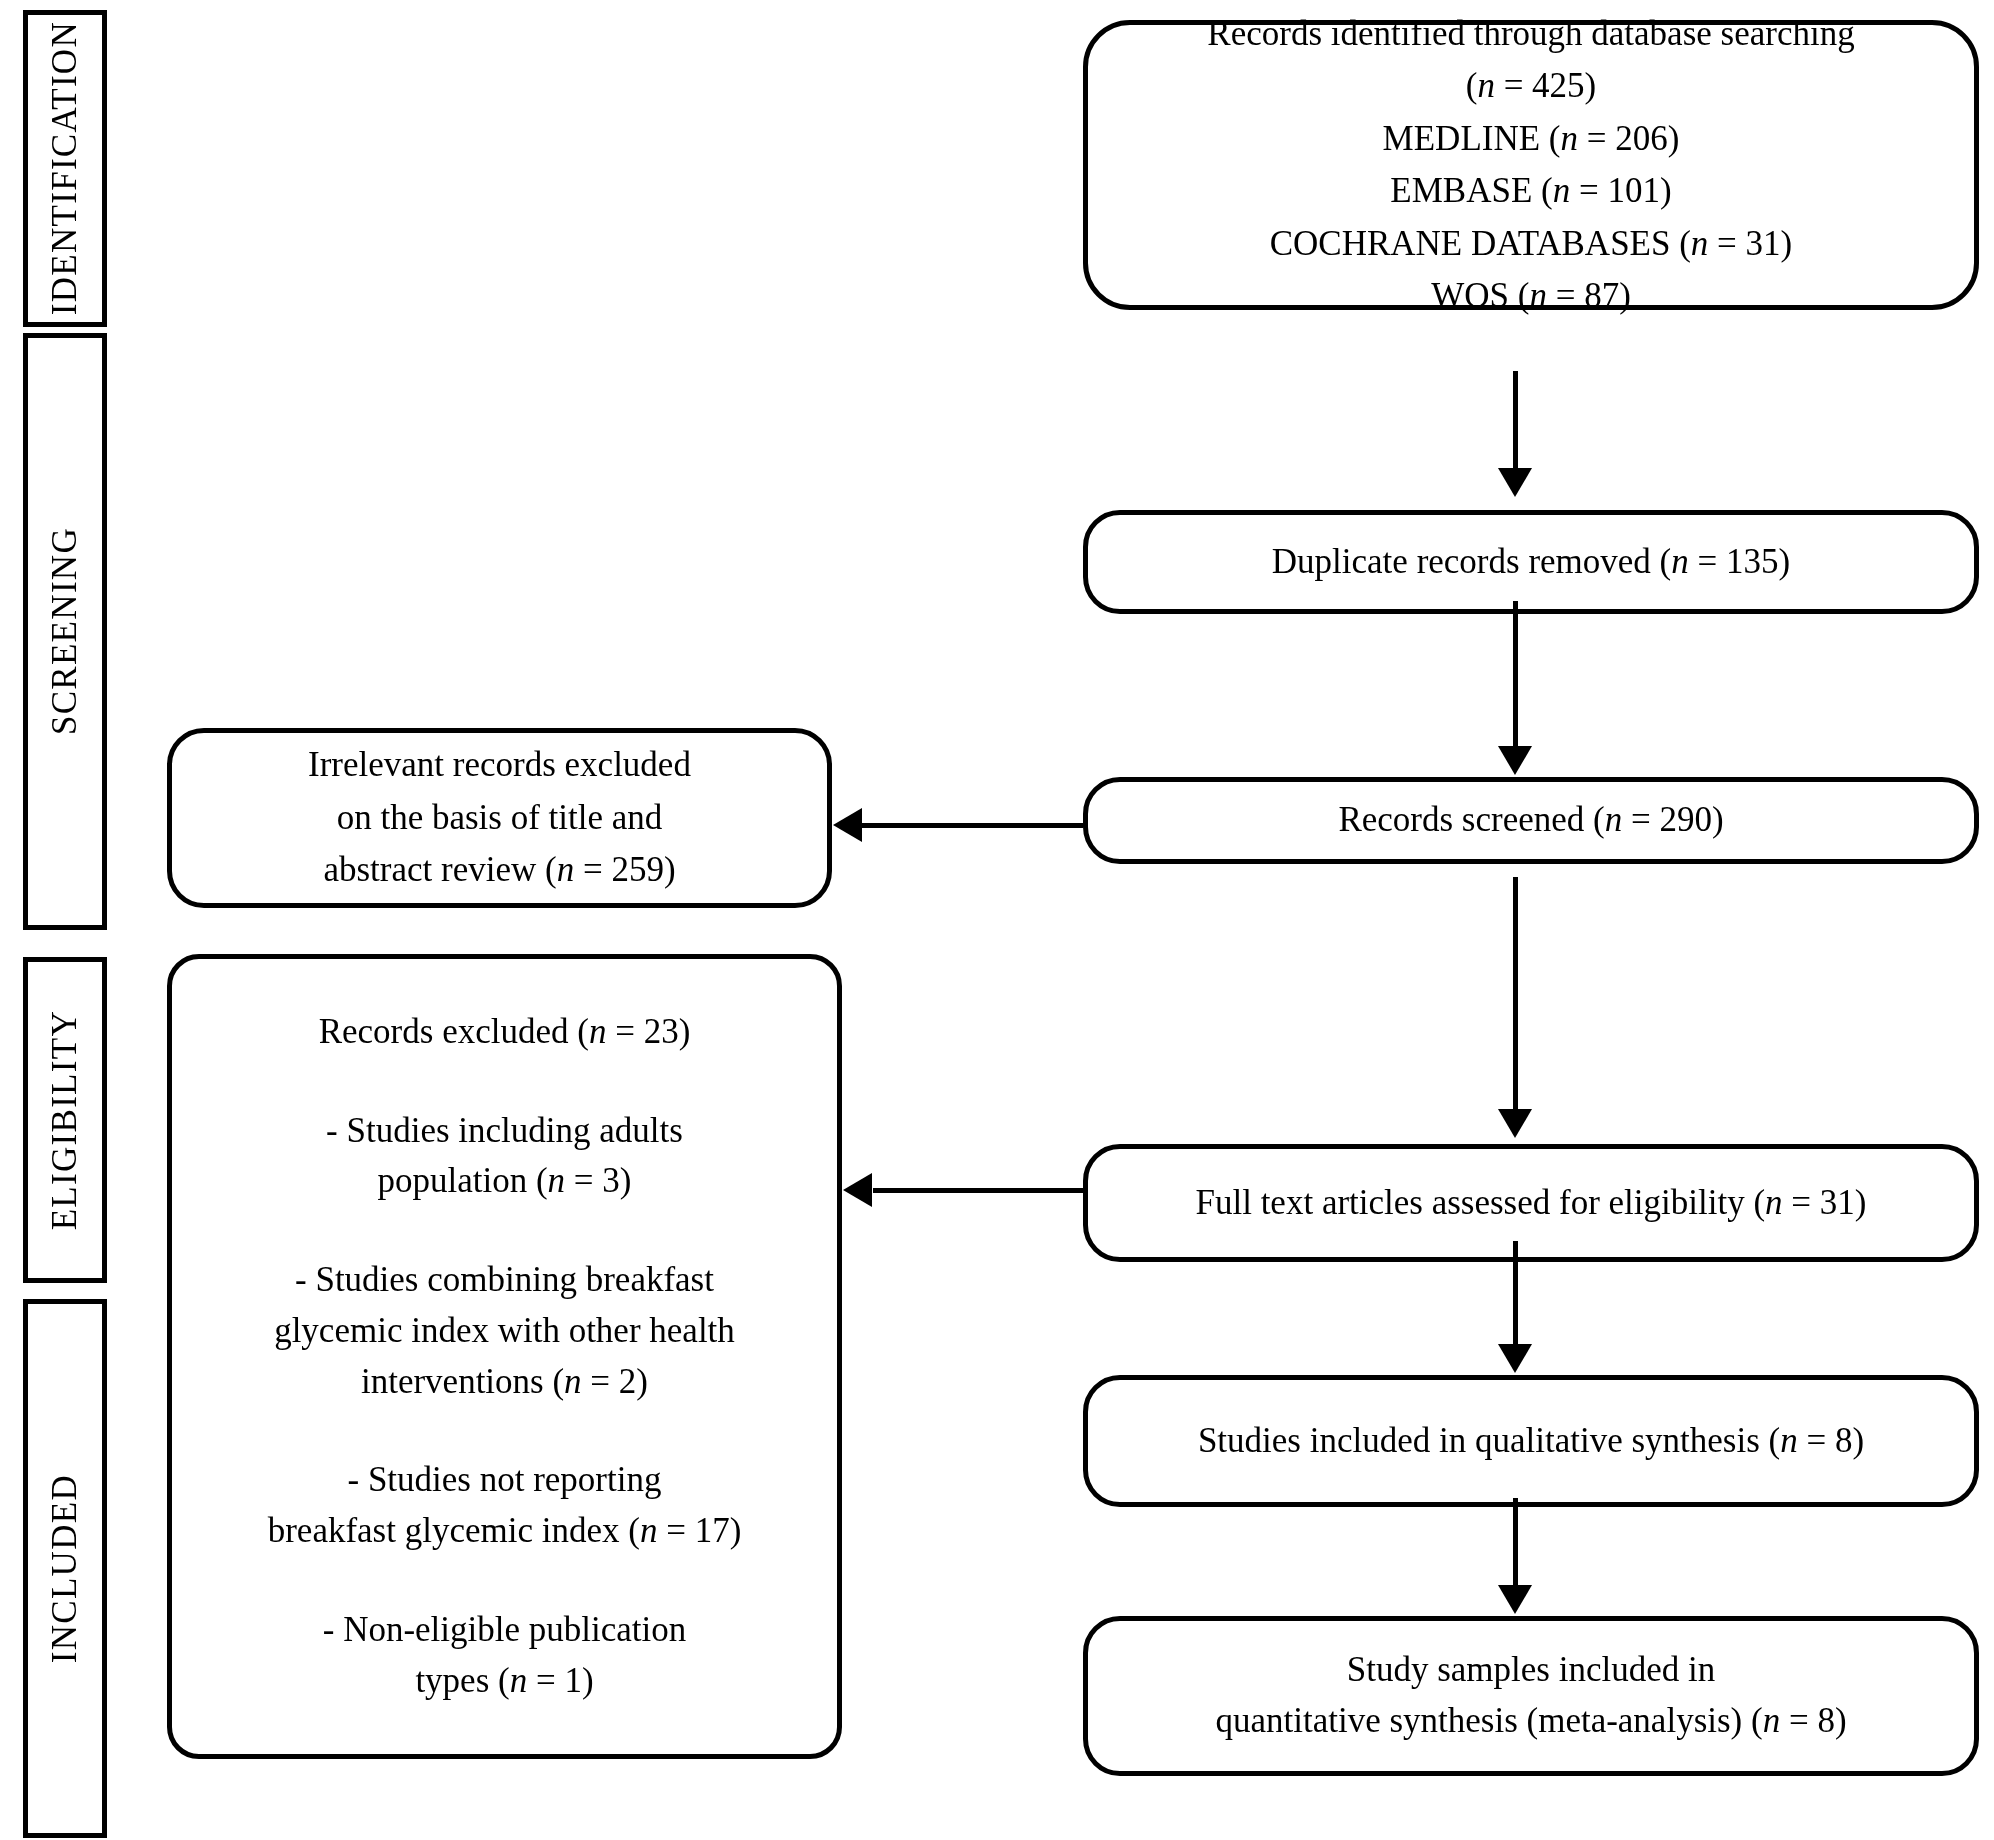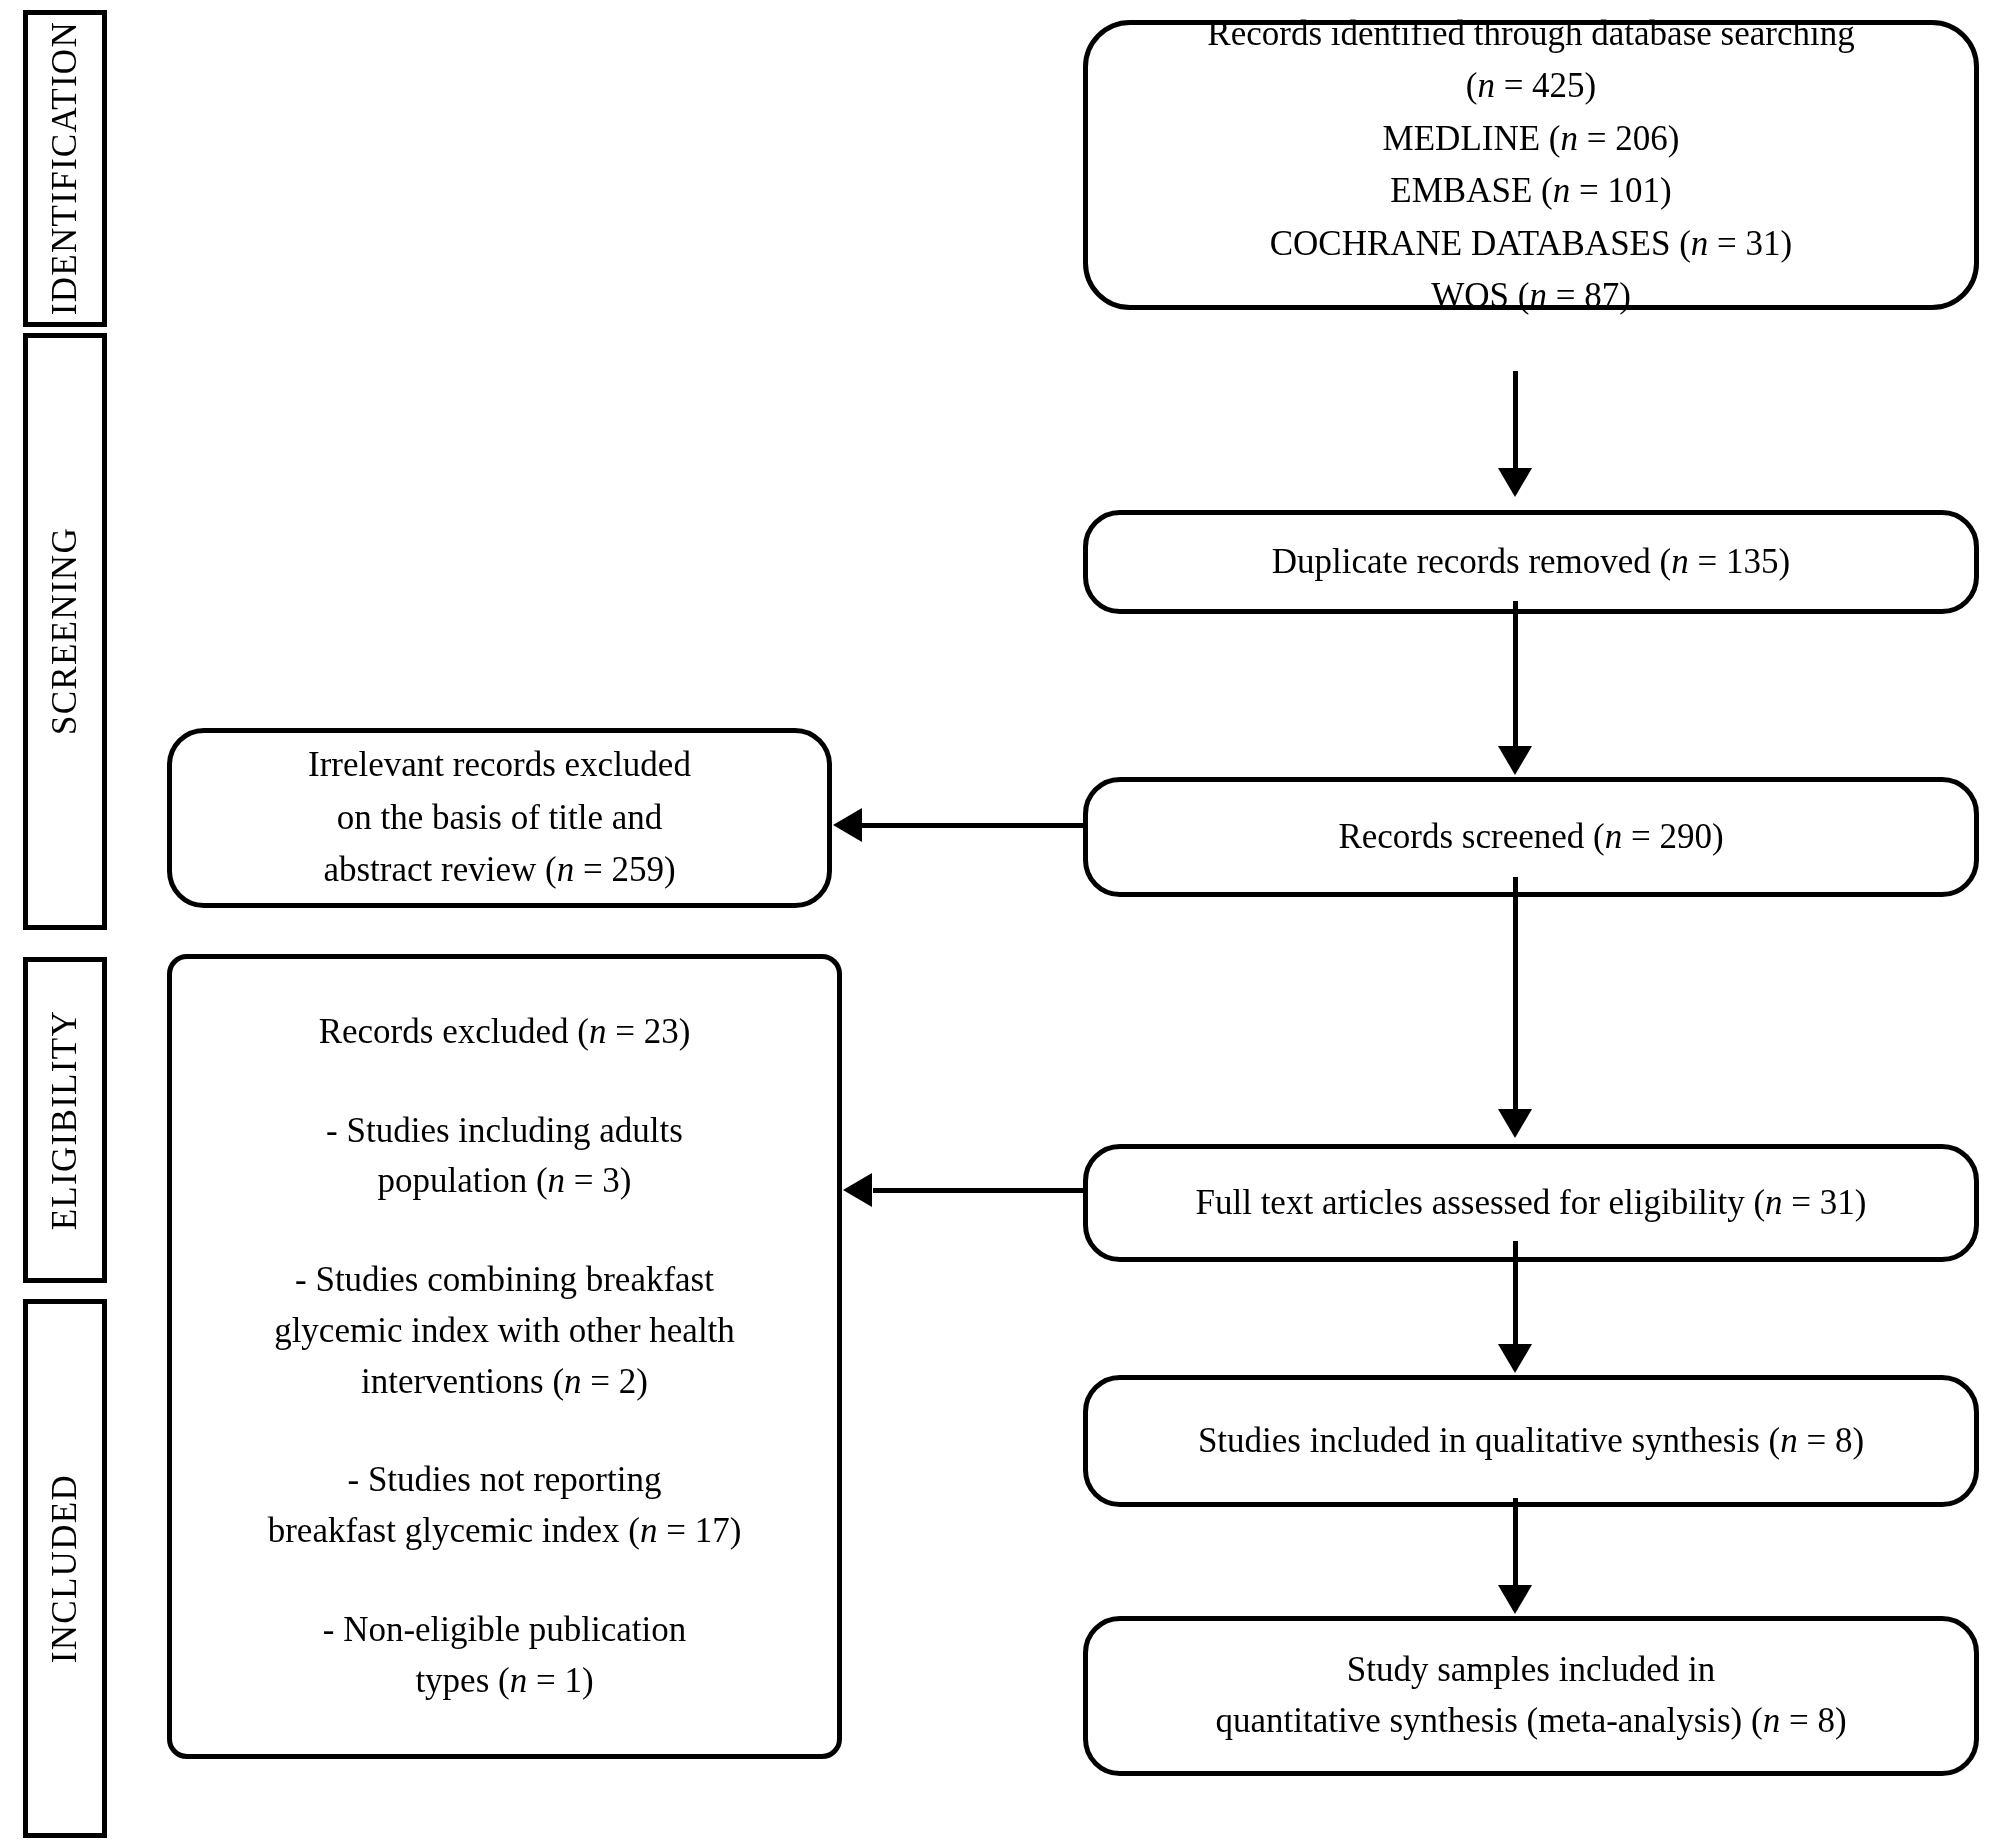--- a/index.html
+++ b/index.html
@@ -42,31 +42,31 @@
     justify-content: center;
     text-align: center;
     font-size: 35px;
     line-height: 1.45;
     padding: 6.7px 20px;
   }
   .rbox { left: 1083px; width: 896px; border-radius: 37px; }
   .line { white-space: nowrap; }
   #box-identified { top: 20px; height: 290px; border-radius: 47px; line-height: 1.5; }
   #box-duplicates { top: 498px; height: 104px; margin-top: 12px; }
-  #box-screened   { top: 777px; height: 120px; }
+  #box-screened   { top: 777px; height: 87px; }
   #box-fulltext   { top: 1144px; height: 118px; }
   #box-qualitative { top: 1375px; height: 132px; }
   #box-quantitative { top: 1616px; height: 160px; }
   #box-excl-screening {
     left: 167px; width: 665px; top: 728px; height: 180px;
     border-radius: 37px; line-height: 1.5; font-family: Liberation Serif, serif;
   }
   #box-excl-eligibility {
     left: 167px; width: 675px; top: 954px; height: 805px;
-    border-radius: 20px; line-height: 1.45; padding: 27px 33px;
+    border-radius: 32px; line-height: 1.45; padding: 27px 33px;
   }
   #box-excl-eligibility .reason { margin-top: 48px; }
   
   .varrow {
     position: absolute;
     left: 1513px;
     width: 5.3px;
     background: #000;
   }
   .vhead {

